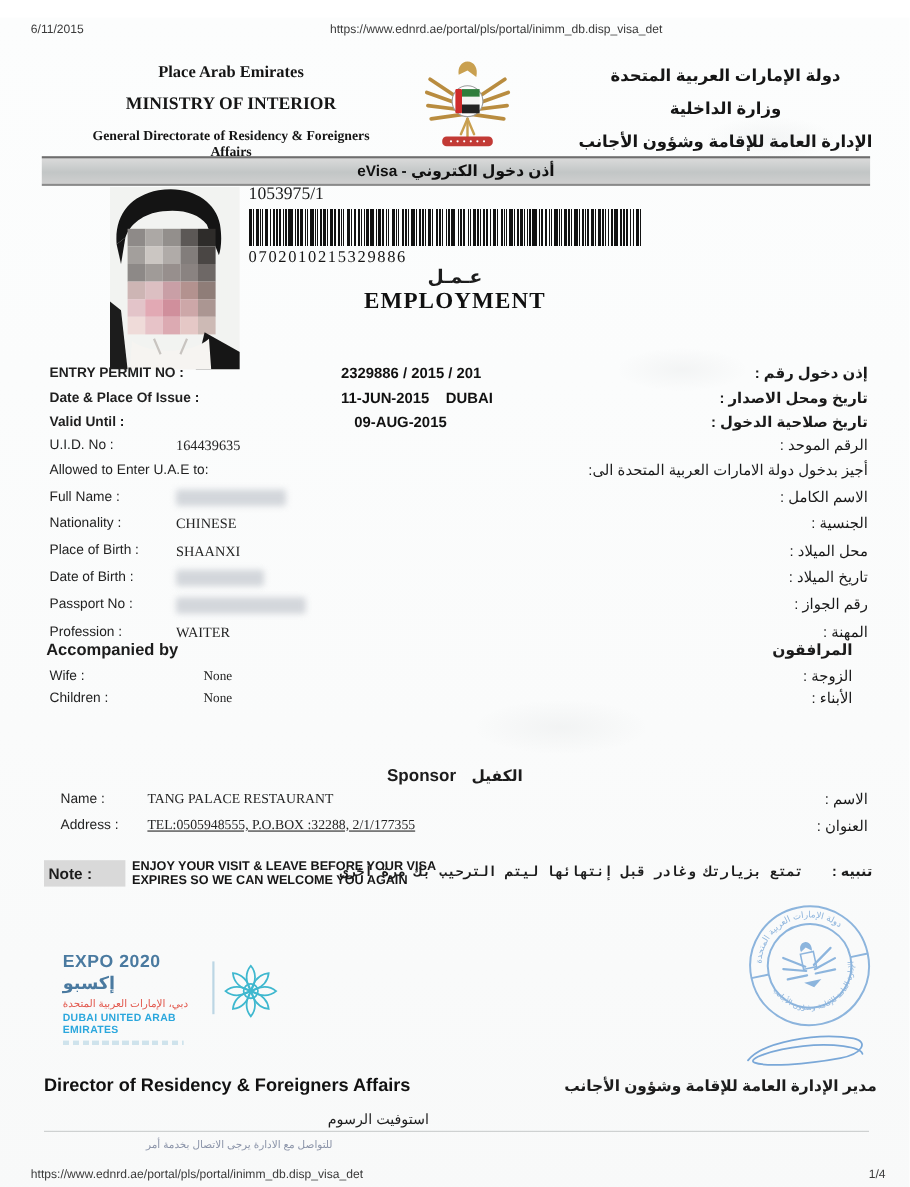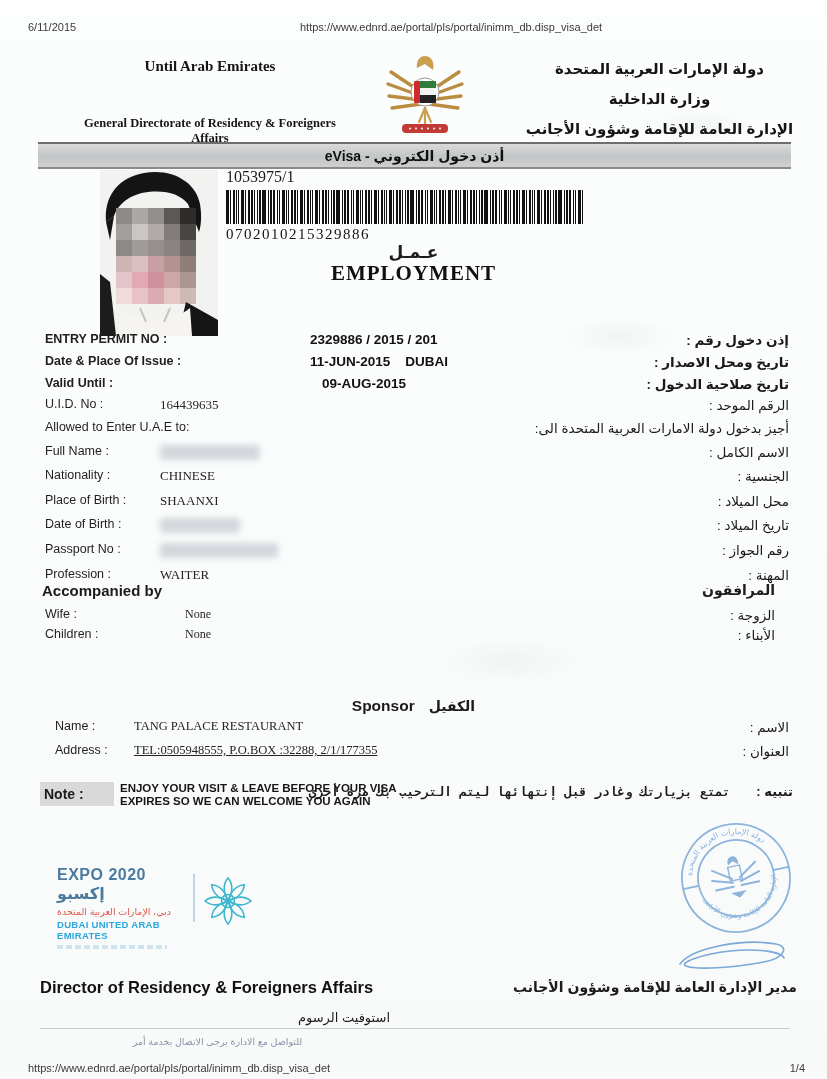--- a/index.html
+++ b/index.html
@@ -35,21 +35,22 @@
   .hrule{position:absolute;left:40px;right:37px;border-top:1.5px solid #c9cccc;}
 </style>
 </head>
 <body>
 
 <div class="page">
 
   <div class="abs tiny-hdr" style="left:28px;top:5px;">6/11/2015</div>
   <div class="abs tiny-hdr" style="left:300px;top:5px;">https://www.ednrd.ae/portal/pls/portal/inimm_db.disp_visa_det</div>
 
-  <div class="abs hdr-en" style="top:42px;font-size:15px;">Until Arab Emirates</div>
+  <div class="abs hdr-en" style="top:42px;font-size:15px;">Place Arab Emirates</div>
+  <div class="abs hdr-en" style="top:70px;font-size:16px;">MINISTRY OF INTERIOR</div>
   <div class="abs hdr-en" style="top:100px;font-size:12.5px;">General Directorate of Residency &amp; Foreigners Affairs</div>
 
   <div class="abs hdr-ar ar" style="top:44px;">دولة الإمارات العربية المتحدة</div>
   <div class="abs hdr-ar ar" style="top:74px;">وزارة الداخلية</div>
   <div class="abs hdr-ar ar" style="top:104px;">الإدارة العامة للإقامة وشؤون الأجانب</div>
 
   <svg class="abs" style="left:383px;top:34px;" width="84" height="90" viewBox="0 0 84 90">
     <g stroke="#b98c3f" stroke-width="3.4" stroke-linecap="round">
       <line x1="38" y1="42" x2="8" y2="22"></line>
         <line x1="38" y1="46" x2="5" y2="34"></line>

